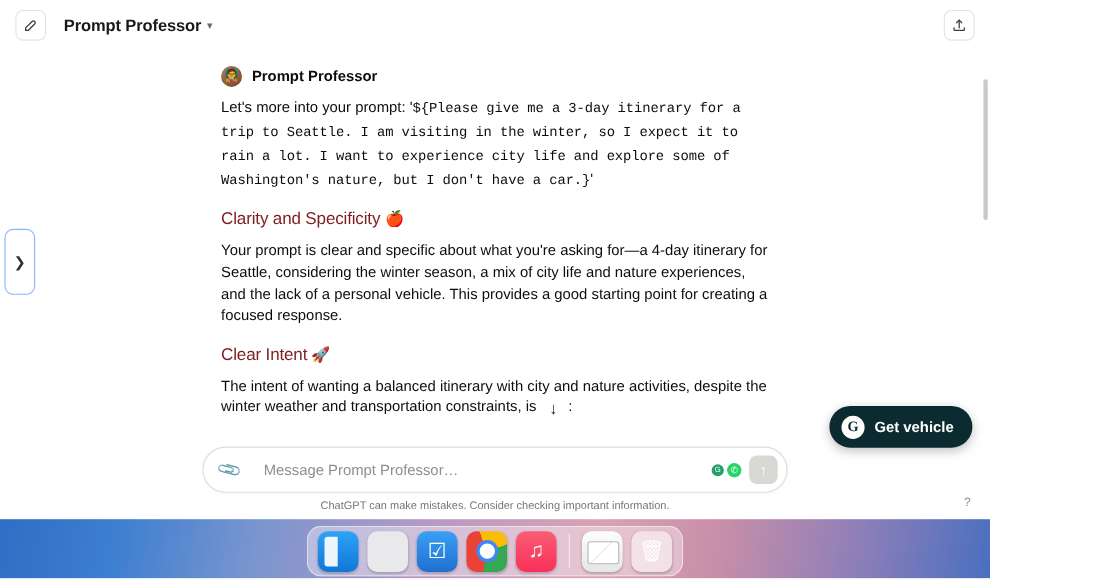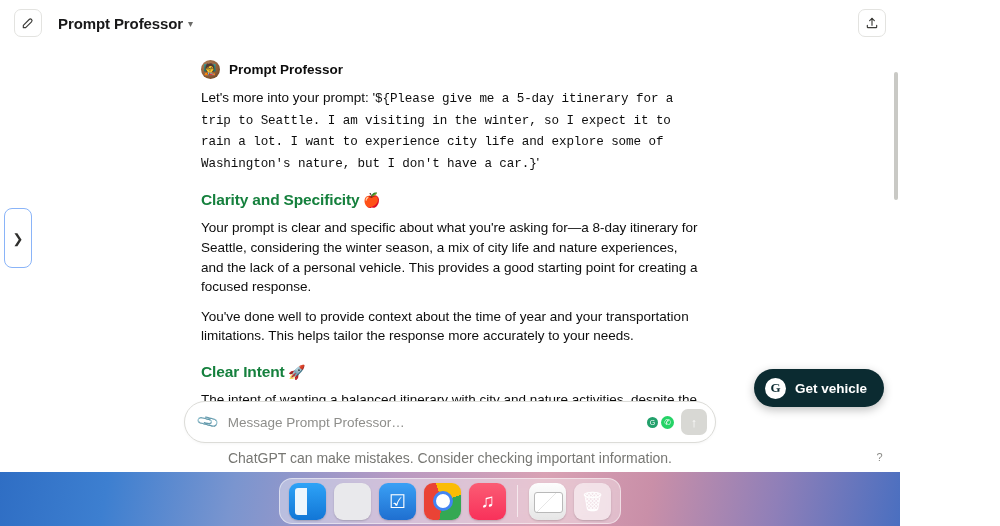--- a/index.html
+++ b/index.html
@@ -92,21 +92,21 @@
   .para {
     font-size: 13.5px; line-height: 19.6px; color: #0d0d0d;
     margin: 0 0 10px 0;
   }
   .mono {
     font-family: "Liberation Mono", "DejaVu Sans Mono", monospace;
     font-size: 12.6px;
     letter-spacing: -0.1px;
   }
   h3.sect {
-    font-size: 15.5px; font-weight: 700; color: #15803d;
+    font-size: 15.5px; font-weight: 400; color: #7f1d1d;
     margin: 17px 0 9px 0;
     letter-spacing: -0.15px;
   }
   .emoji { font-size: 14px; }
   .cursor-arrow {
     display: inline-block;
     margin: 0 6px 0 8px;
     transform: translateY(2px);
     color: #111;
     font-size: 15px;
@@ -148,40 +148,40 @@
     display: flex; align-items: center;
     padding: 0 8px 0 14px;
     box-shadow: 0 1px 3px rgba(0,0,0,0.04);
   }
   .clip { color: #5a5a57; font-size: 15px; transform: rotate(-35deg); }
   .composer-input {
     flex: 1;
     border: none; outline: none;
     font-size: 13.5px; color: #0d0d0d;
     background: transparent;
-    padding: 0 10px;
+    padding: 0 22px;
     font-family: "Liberation Sans", sans-serif;
   }
   .composer-input::placeholder { color: #8e8e8b; }
   .mic-dots { display: flex; align-items: center; gap: 3px; margin-right: 7px; }
   .dot-g { width: 11px; height: 11px; border-radius: 50%;
            background: #22a06b; display:flex; align-items:center; justify-content:center;
            color:#fff; font-size: 7px; }
   .dot-t { width: 13px; height: 13px; border-radius: 50%;
            background: #25d366; display:flex;align-items:center;justify-content:center;
            color:#fff; font-size: 8px;}
   .send-btn {
     width: 26px; height: 26px; border-radius: 7px;
     background: #d8d8d4; color: #fff;
     display: flex; align-items: center; justify-content: center;
     font-size: 13px;
   }
   .disclaimer {
     margin-top: 7px;
-    font-size: 14px; color: #777773;
+    font-size: 10px; color: #777773;
   }
   .help-q {
     position: absolute; right: 13px; bottom: 62px;
     width: 15px; height: 15px; border-radius: 50%;
     color: #8a8a86; font-size: 11px;
     display: flex; align-items: center; justify-content: center;
   }
 
   
   .desktop {
@@ -269,30 +269,29 @@
 
   <div class="convo">
     <div class="msg">
 
       <div class="msg-head">
         <div class="avatar">🧑‍🏫</div>
         <div class="author">Prompt Professor</div>
       </div>
 
       <p class="para">
-        <span>Let's more into your prompt: '</span><span class="mono">${Please give me a 5-day itinerary for a trip to Seattle. I am visiting in the winter, so I expect it to rain a lot. I want to experience city life and explore some of Washington's nature, but I don't have a car.}</span><span>'</span>
+        <span>Let's more into your prompt: '</span><span class="mono">${Please give me a 3-day itinerary for a trip to Seattle. I am visiting in the winter, so I expect it to rain a lot. I want to experience city life and explore some of Washington's nature, but I don't have a car.}</span><span>'</span>
       </p>
 
       <h3 class="sect">
         <span>Clarity and Specificity</span>
         <span class="emoji">🍎</span>
       </h3>
-      <p class="para">Your prompt is clear and specific about what you're asking for—a 8-day itinerary for Seattle, considering the winter season, a mix of city life and nature experiences, and the lack of a personal vehicle. This provides a good starting point for creating a focused response.</p>
-
-      <p class="para">You've done well to provide context about the time of year and your transportation limitations. This helps tailor the response more accurately to your needs.</p>
+      <p class="para">Your prompt is clear and specific about what you're asking for—a 4-day itinerary for Seattle, considering the winter season, a mix of city life and nature experiences, and the lack of a personal vehicle. This provides a good starting point for creating a focused response.</p>
+
 
       <h3 class="sect">
         <span>Clear Intent</span>
         <span class="emoji">🚀</span>
       </h3>
       <p class="para">
         <span>The intent of wanting a balanced itinerary with city and nature activities, despite the winter weather and transportation constraints, is</span>
         <span class="cursor-arrow">↓</span>
         <span>:</span>
       </p>

